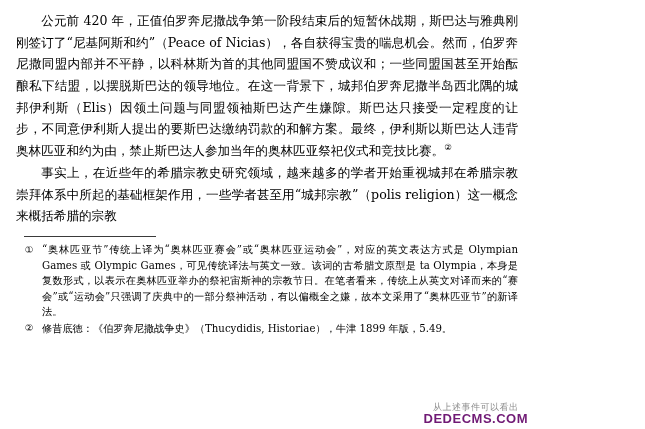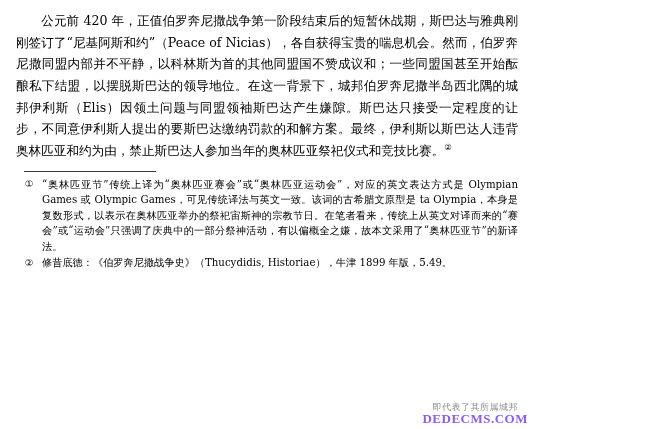--- a/index.html
+++ b/index.html
@@ -76,47 +76,48 @@
     line-height: 1.05;
     user-select: none;
   }
   .watermark .wm-top {
     font-family: "DejaVu Sans", "Liberation Sans", sans-serif;
     font-size: 9px;
     color: #8c8c8c;
     letter-spacing: 0.5px;
   }
   .watermark .wm-bottom {
-    font-family: Liberation Serif, serif;
+    font-family: Liberation Sans, sans-serif;
     font-size: 13px;
     font-weight: bold;
-    color: #8b5cf6;
+    color: #701a75;
     letter-spacing: 0.5px;
   }
 </style>
 </head>
 <body>
 
 <div class="page">
 
   <div class="body-text">
     <p><span>公元前 420 年，正值伯罗奔尼撒战争第一阶段结束后的短暂休战期，斯巴达与雅典刚刚签订了“尼基阿斯和约”（Peace of Nicias），各自获得宝贵的喘息机会。然而，伯罗奔尼撒同盟内部并不平静，以科林斯为首的其他同盟国不赞成议和；一些同盟国甚至开始酝酿私下结盟，以摆脱斯巴达的领导地位。在这一背景下，城邦伯罗奔尼撒半岛西北隅的城邦伊利斯（Elis）因领土问题与同盟领袖斯巴达产生嫌隙。斯巴达只接受一定程度的让步，不同意伊利斯人提出的要斯巴达缴纳罚款的和解方案。最终，伊利斯以斯巴达人违背奥林匹亚和约为由，禁止斯巴达人参加当年的奥林匹亚祭祀仪式和竞技比赛。</span><span class="sup">②</span></p>
+    <p><span>事实上，在近些年的希腊宗教史研究领域，越来越多的学者开始重视城邦在希腊宗教崇拜体系中所起的基础框架作用，一些学者甚至用“城邦宗教”（polis religion）这一概念来概括希腊的宗教</span></p>
   </div>
 
   <div class="footnote-rule"></div>
 
   <div class="footnotes">
     <div class="fn-row">
       <div class="fn-num">①</div>
       <div class="fn-text">“奥林匹亚节”传统上译为“奥林匹亚赛会”或“奥林匹亚运动会”，对应的英文表达方式是 Olympian Games 或 Olympic Games，可见传统译法与英文一致。该词的古希腊文原型是 ta Olympia，本身是复数形式，以表示在奥林匹亚举办的祭祀宙斯神的宗教节日。在笔者看来，传统上从英文对译而来的“赛会”或“运动会”只强调了庆典中的一部分祭神活动，有以偏概全之嫌，故本文采用了“奥林匹亚节”的新译法。</div>
     </div>
     <div class="fn-row">
       <div class="fn-num">②</div>
       <div class="fn-text">修昔底德：《伯罗奔尼撒战争史》（Thucydidis, Historiae），牛津 1899 年版，5.49。</div>
     </div>
   </div>
 
   <div class="watermark">
-    <div class="wm-top">即代表了其所属城邦</div>
+    <div class="wm-top">从上述事件可以看出</div>
     <div class="wm-bottom">DEDECMS.COM</div>
   </div>
 
 </div>
 
 </body></html>

